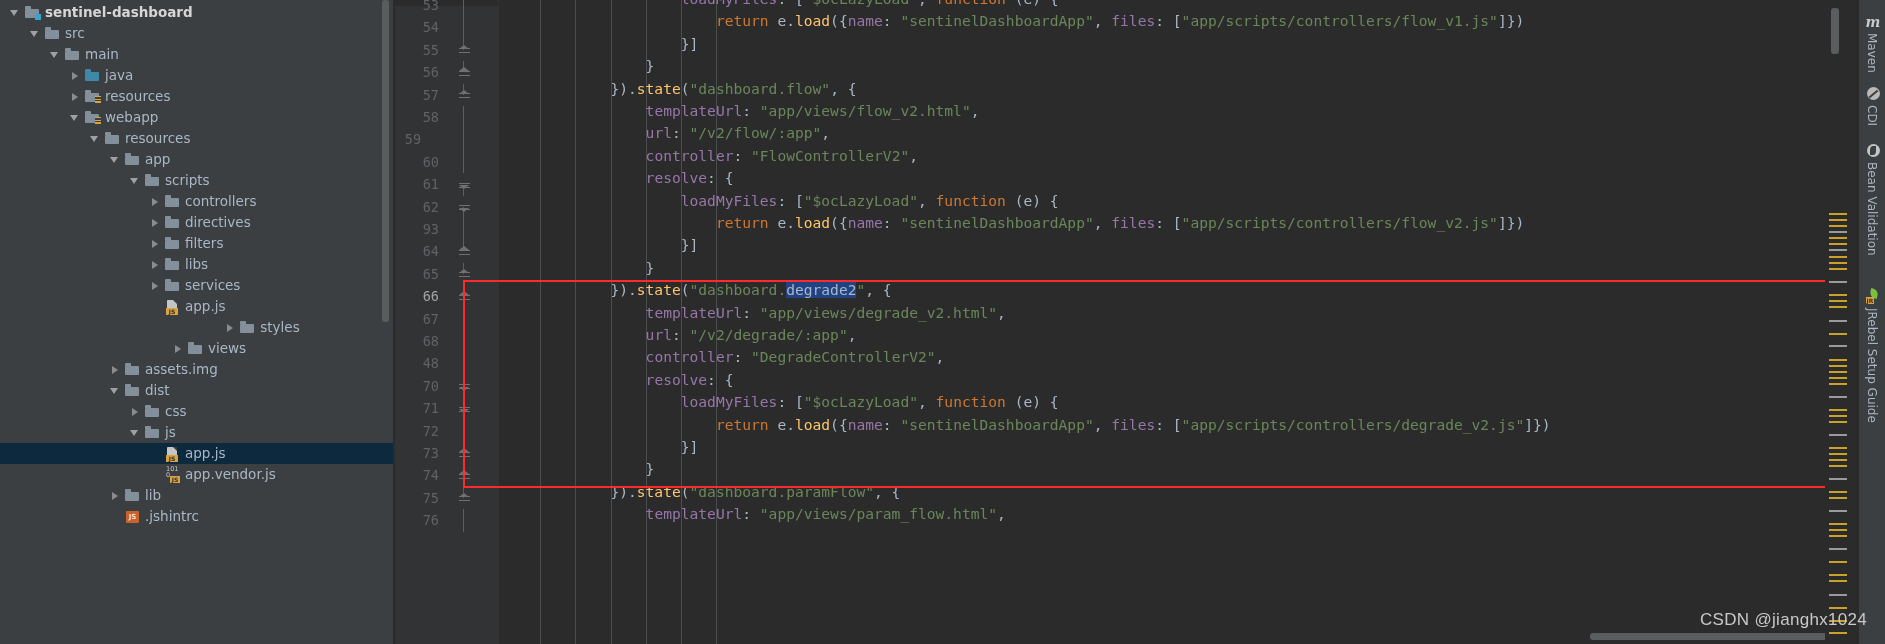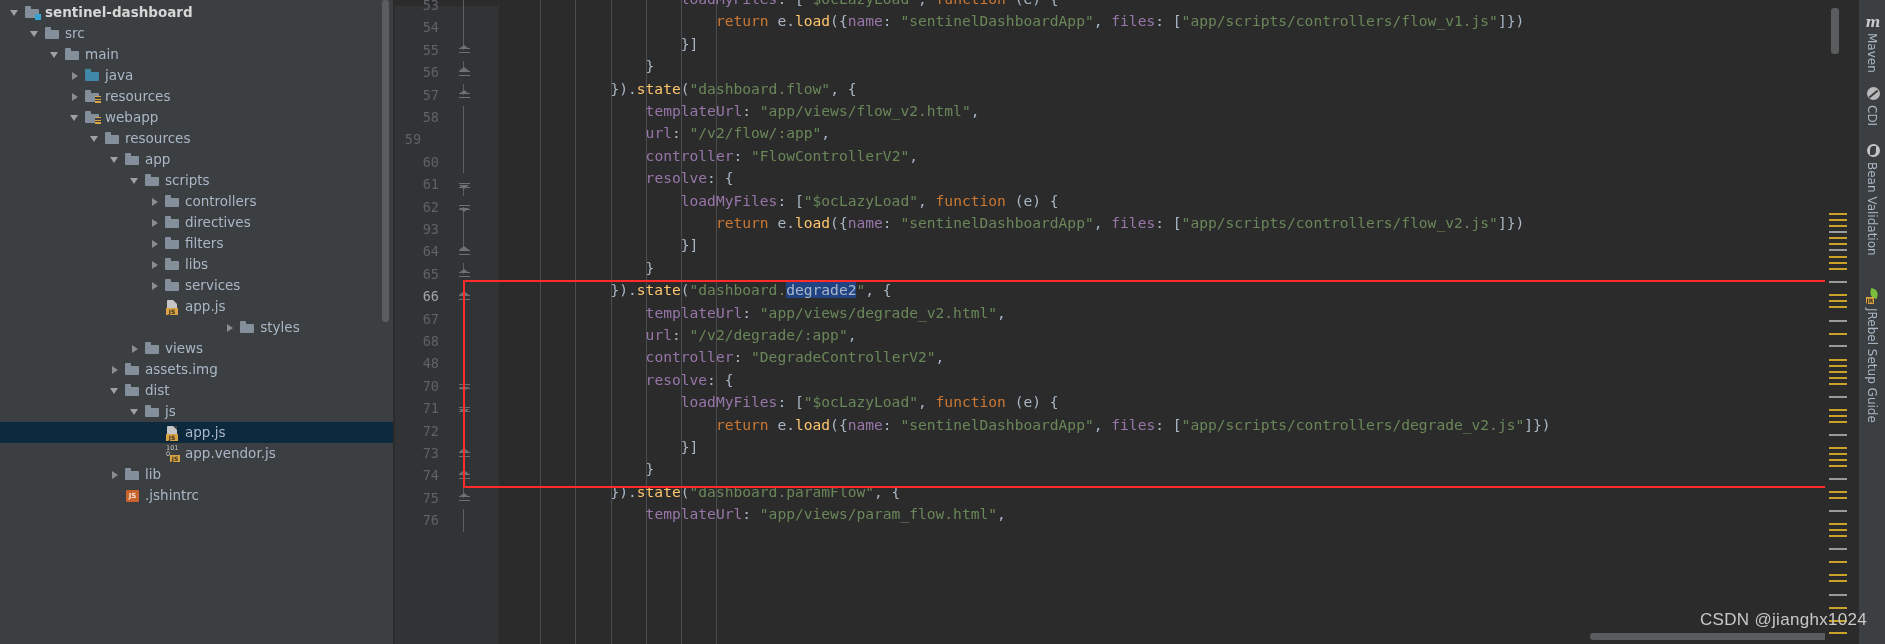--- a/index.html
+++ b/index.html
@@ -355,34 +355,39 @@
             <span class="corner"></span>
             <span class="js">JS</span>
           </span>
           <span class="label">app.js</span>
         </div>
         <div class="tree-row" style="padding-left: 130px; justify-content: center;">
           <span class="arrow collapsed"></span>
           <span class="ico folder"></span>
           <span class="label">styles</span>
         </div>
+        <div class="tree-row" style="padding-left: 130px; margin-left: 43px;">
+          <span class="arrow collapsed"></span>
+          <span class="ico folder"></span>
+          <span class="label">views</span>
+        </div>
+        <div class="tree-row" style="padding-left: 110px;">
+          <span class="arrow collapsed"></span>
+          <span class="ico folder"></span>
+          <span class="label">assets.img</span>
+        </div>
+        <div class="tree-row" style="padding-left: 110px;">
+          <span class="arrow expanded"></span>
+          <span class="ico folder"></span>
+          <span class="label">dist</span>
+        </div>
         <div class="tree-row" style="padding-left: 130px;">
           <span class="arrow collapsed"></span>
           <span class="ico folder"></span>
-          <span class="label">views</span>
-        </div>
-        <div class="tree-row" style="padding-left: 110px;">
-          <span class="arrow collapsed"></span>
-          <span class="ico folder"></span>
-          <span class="label">assets.img</span>
-        </div>
-        <div class="tree-row" style="padding-left: 110px;">
-          <span class="arrow expanded"></span>
-          <span class="ico folder"></span>
-          <span class="label">dist</span>
+          <span class="label">css</span>
         </div>
         <div class="tree-row" style="padding-left: 130px;">
           <span class="arrow expanded"></span>
           <span class="ico folder"></span>
           <span class="label">js</span>
         </div>
         <div class="tree-row selected" style="padding-left: 150px;">
           <span class="arrow none"></span>
           <span class="ico jsfile">
             <span class="page"></span>

